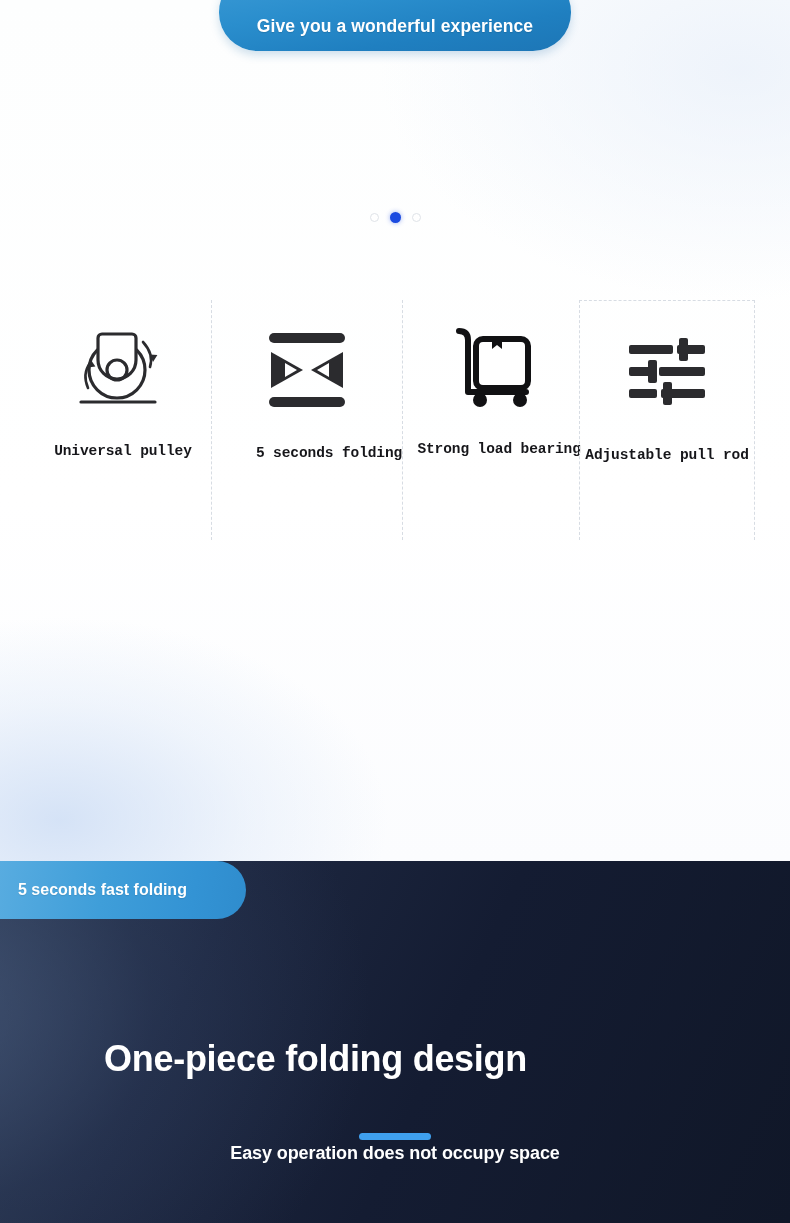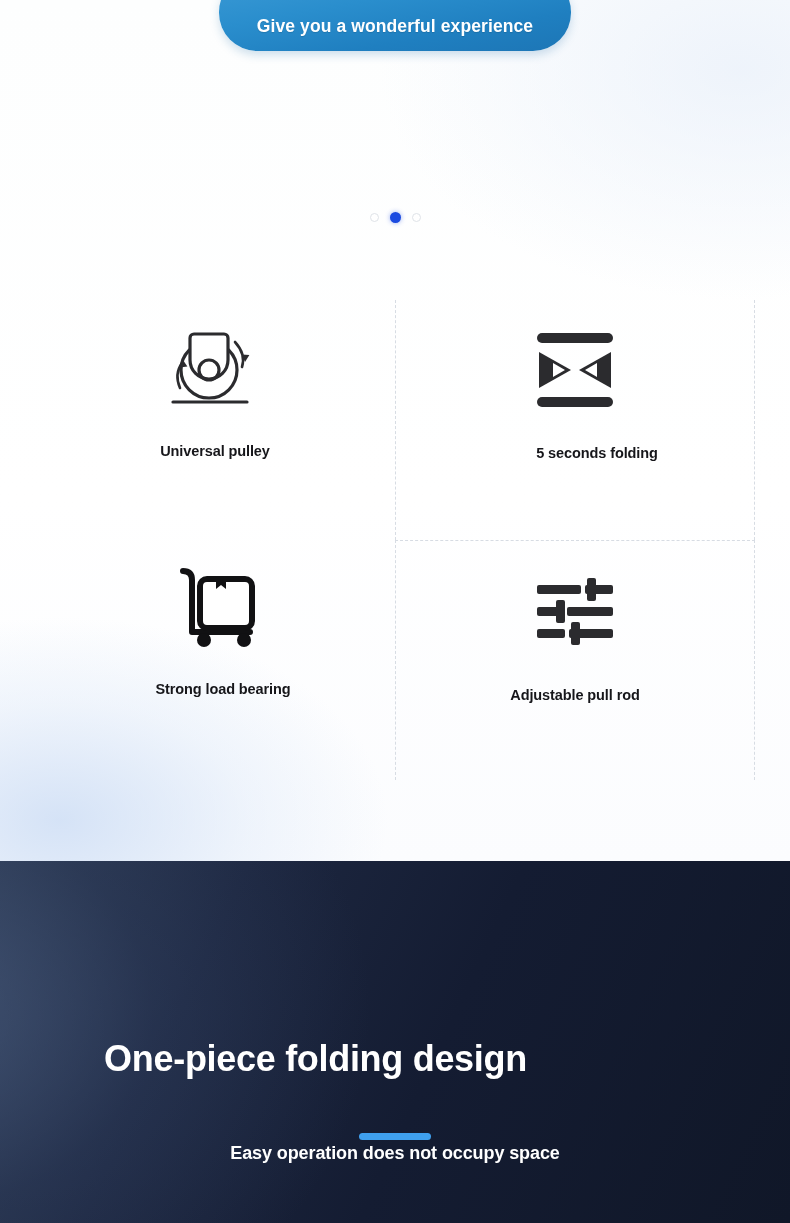--- a/index.html
+++ b/index.html
@@ -103,22 +103,23 @@
   }
 
   
   .grid {
     position: absolute;
     left: 35px;
     top: 300px;
     width: 720px;
     height: 480px;
     display: grid;
-    grid-template-columns: 1fr 1fr;
+    grid-template-columns: 1fr 1fr 1fr 1fr;
     grid-template-rows: 1fr 1fr;
+    font-family: Liberation Mono, monospace;
   }
   .cell {
     position: relative;
     display: flex;
     flex-direction: column;
     align-items: center;
     box-sizing: border-box;
   }
   .cell.c1, .cell.c4 { padding-top: 20px; }
   .cell.c2, .cell.c5 { padding-top: 22px; }
@@ -313,20 +314,23 @@
         </div>
         <div class="cell-label">Adjustable pull rod</div>
       </div>
 
 
     </div>
   </div>
 
   <div class="dark-section"></div>
 
+  <div class="fold-tab">
+    <span class="fold-tab-label">5 seconds fast folding</span>
+  </div>
 
   <div class="dark-title">One-piece folding design</div>
 
   <div class="accent-bar"></div>
 
   <div class="dark-subtitle">Easy operation does not occupy space</div>
 
 </div>
 
 </body></html>

